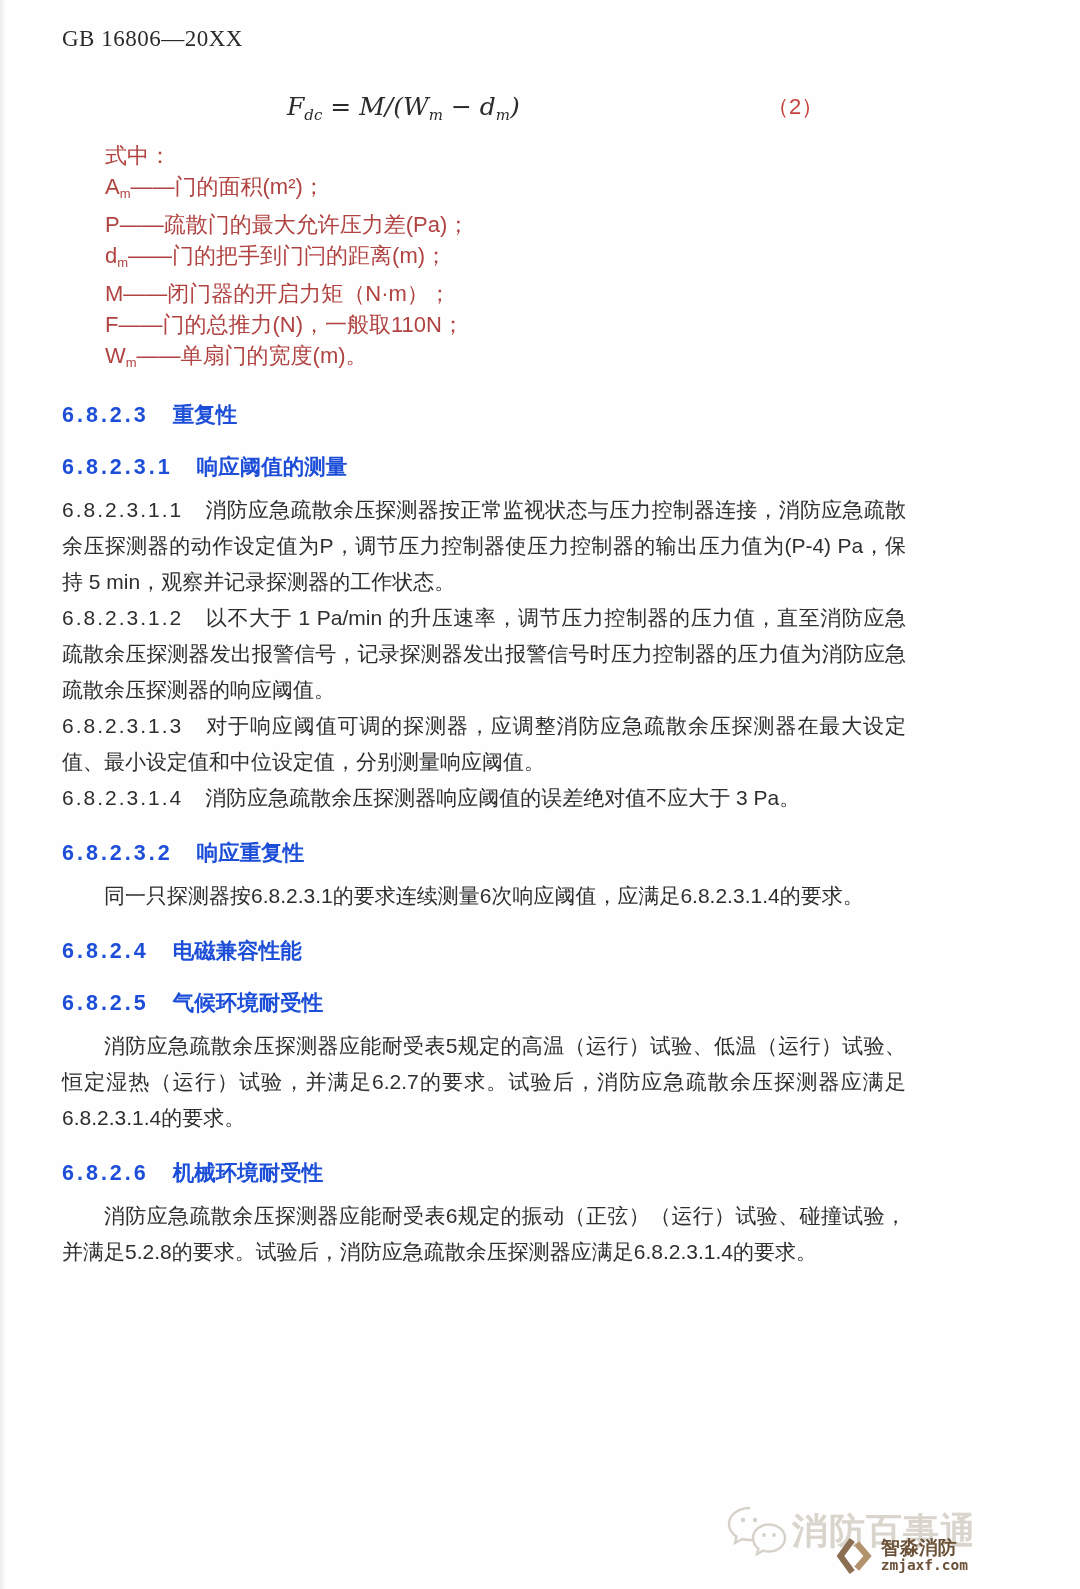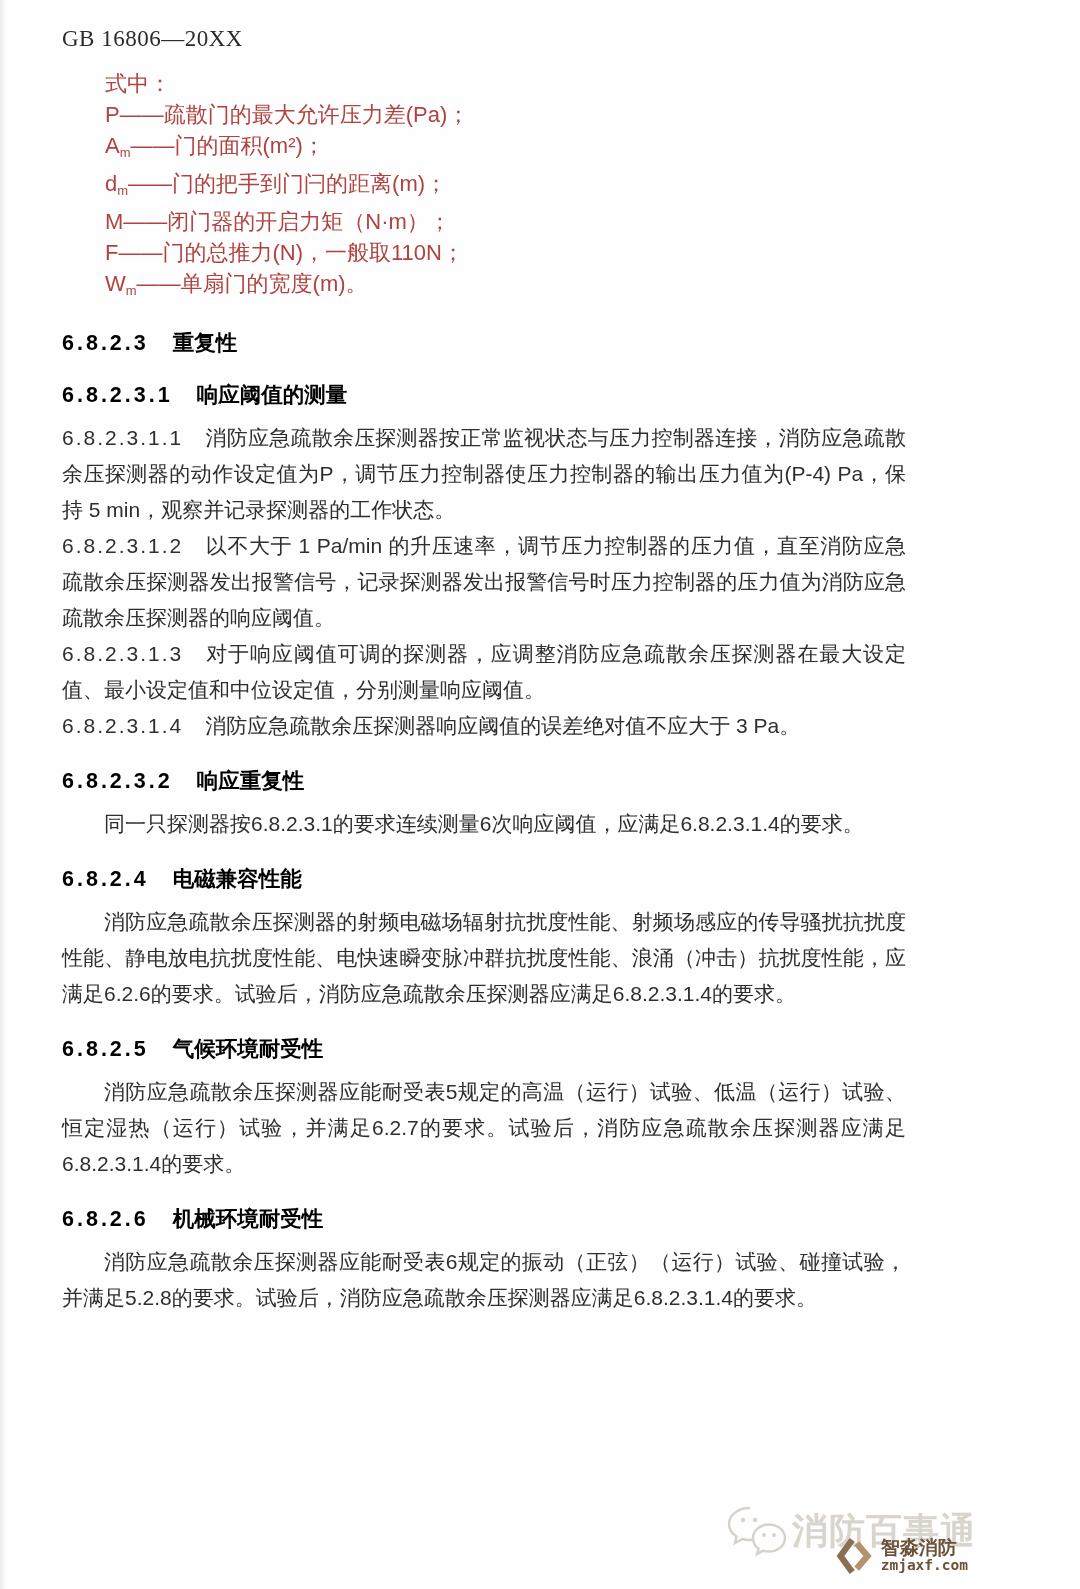--- a/index.html
+++ b/index.html
@@ -62,21 +62,21 @@
   }
   .var-row{white-space:nowrap;}
   .var-sym sub,.var-sub{
     font-size:13px;
     vertical-align:-4px;
   }
   .content-blocks{margin-top:2px;}
   .h{
     font-size:21.5px;
     font-weight:bold;
-    color:#000000;
+    color:#1d4ed8;
     margin:22px 0 0 0;
     line-height:30px;
   }
   .h .h-num{letter-spacing:3px;margin-right:24px;}
   .h.red{color:var(--heading-red,#c5423c);}
   .h.red-top{margin-top:26px;}
   p.clause{
     margin:10px 0 0 0;
     font-size:21px;
     line-height:36px;
@@ -136,44 +136,47 @@
     white-space:nowrap;
   }
 </style>
 </head>
 <body>
 
 <div class="page">
 
   <div class="doc-code">GB 16806—20XX</div>
 
+  <div class="formula-row">
+    <span class="formula-math" id="formula-expr"><span>F</span><sub>dc</sub><span> = M/(</span><span>W</span><sub>m</sub><span> − </span><span>d</span><sub>m</sub><span>)</span></span>
+    <span class="formula-number">（2）</span>
+  </div>
 
   <div class="varlist">
     <div class="var-row">式中：</div>
     <div id="varlist">
+        <div class="var-row"><span class="var-sym">A</span><sub class="var-sub">m</sub><span class="var-desc">——门的面积(m²)；</span></div>
         <div class="var-row"><span class="var-sym">P</span><span class="var-desc">——疏散门的最大允许压力差(Pa)；</span></div>
-        <div class="var-row"><span class="var-sym">A</span><sub class="var-sub">m</sub><span class="var-desc">——门的面积(m²)；</span></div>
         <div class="var-row"><span class="var-sym">d</span><sub class="var-sub">m</sub><span class="var-desc">——门的把手到门闩的距离(m)；</span></div>
         <div class="var-row"><span class="var-sym">M</span><span class="var-desc">——闭门器的开启力矩（N·m）；</span></div>
         <div class="var-row"><span class="var-sym">F</span><span class="var-desc">——门的总推力(N)，一般取110N；</span></div>
         <div class="var-row"><span class="var-sym">W</span><sub class="var-sub">m</sub><span class="var-desc">——单扇门的宽度(m)。</span></div>
       </div>
   </div>
 
   <div class="content-blocks" id="blocks">
       <div class="h"><span class="h-num">6.8.2.3</span><span>重复性</span></div>
       <div class="h"><span class="h-num">6.8.2.3.1</span><span>响应阈值的测量</span></div>
       <p class="clause"><span class="clause-num">6.8.2.3.1.1</span><span>消防应急疏散余压探测器按正常监视状态与压力控制器连接，消防应急疏散余压探测器的动作设定值为P，调节压力控制器使压力控制器的输出压力值为(P-4) Pa，保持 5 min，观察并记录探测器的工作状态。</span></p>
       <p class="clause"><span class="clause-num">6.8.2.3.1.2</span><span>以不大于 1 Pa/min 的升压速率，调节压力控制器的压力值，直至消防应急疏散余压探测器发出报警信号，记录探测器发出报警信号时压力控制器的压力值为消防应急疏散余压探测器的响应阈值。</span></p>
       <p class="clause"><span class="clause-num">6.8.2.3.1.3</span><span>对于响应阈值可调的探测器，应调整消防应急疏散余压探测器在最大设定值、最小设定值和中位设定值，分别测量响应阈值。</span></p>
       <p class="clause"><span class="clause-num">6.8.2.3.1.4</span><span>消防应急疏散余压探测器响应阈值的误差绝对值不应大于 3 Pa。</span></p>
       <div class="h"><span class="h-num">6.8.2.3.2</span><span>响应重复性</span></div>
       <p class="para">同一只探测器按6.8.2.3.1的要求连续测量6次响应阈值，应满足6.8.2.3.1.4的要求。</p>
       <div class="h"><span class="h-num">6.8.2.4</span><span>电磁兼容性能</span></div>
-      <p class="para">消防应急疏散余压探测器的射频电磁场辐射抗扰度性能、射频场感应的传导骚扰抗扰度性能、静电放电抗扰度性能、电快速瞬变脉冲群抗扰度性能、浪涌（冲击）抗扰度性能，应满足6.2.6的要求。试验后，消防应急疏散余压探测器应满足6.8.2.3.1.4的要求。</p>
       <div class="h"><span class="h-num">6.8.2.5</span><span>气候环境耐受性</span></div>
       <p class="para">消防应急疏散余压探测器应能耐受表5规定的高温（运行）试验、低温（运行）试验、恒定湿热（运行）试验，并满足6.2.7的要求。试验后，消防应急疏散余压探测器应满足6.8.2.3.1.4的要求。</p>
       <div class="h"><span class="h-num">6.8.2.6</span><span>机械环境耐受性</span></div>
       <p class="para">消防应急疏散余压探测器应能耐受表6规定的振动（正弦）（运行）试验、碰撞试验，并满足5.2.8的要求。试验后，消防应急疏散余压探测器应满足6.8.2.3.1.4的要求。</p>
     </div>
 
   <div class="wm">
     <svg class="wm-bubbles" width="64" height="54" viewBox="0 0 64 54">
       <g fill="none" stroke="#d6d2ca" stroke-width="2.4">
         <path d="M24 3 C12 3 3 10 3 19 c0 5 3 9.5 7.5 12.5 L9 38 l7.5 -4 c2.3 0.7 4.9 1 7.5 1 1.2 0 2.4 -0.1 3.5 -0.2"></path>

